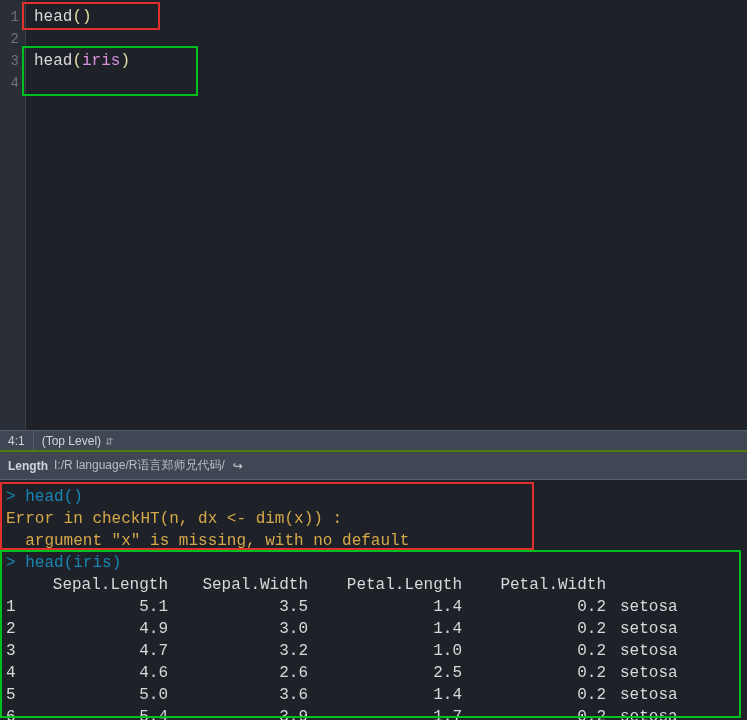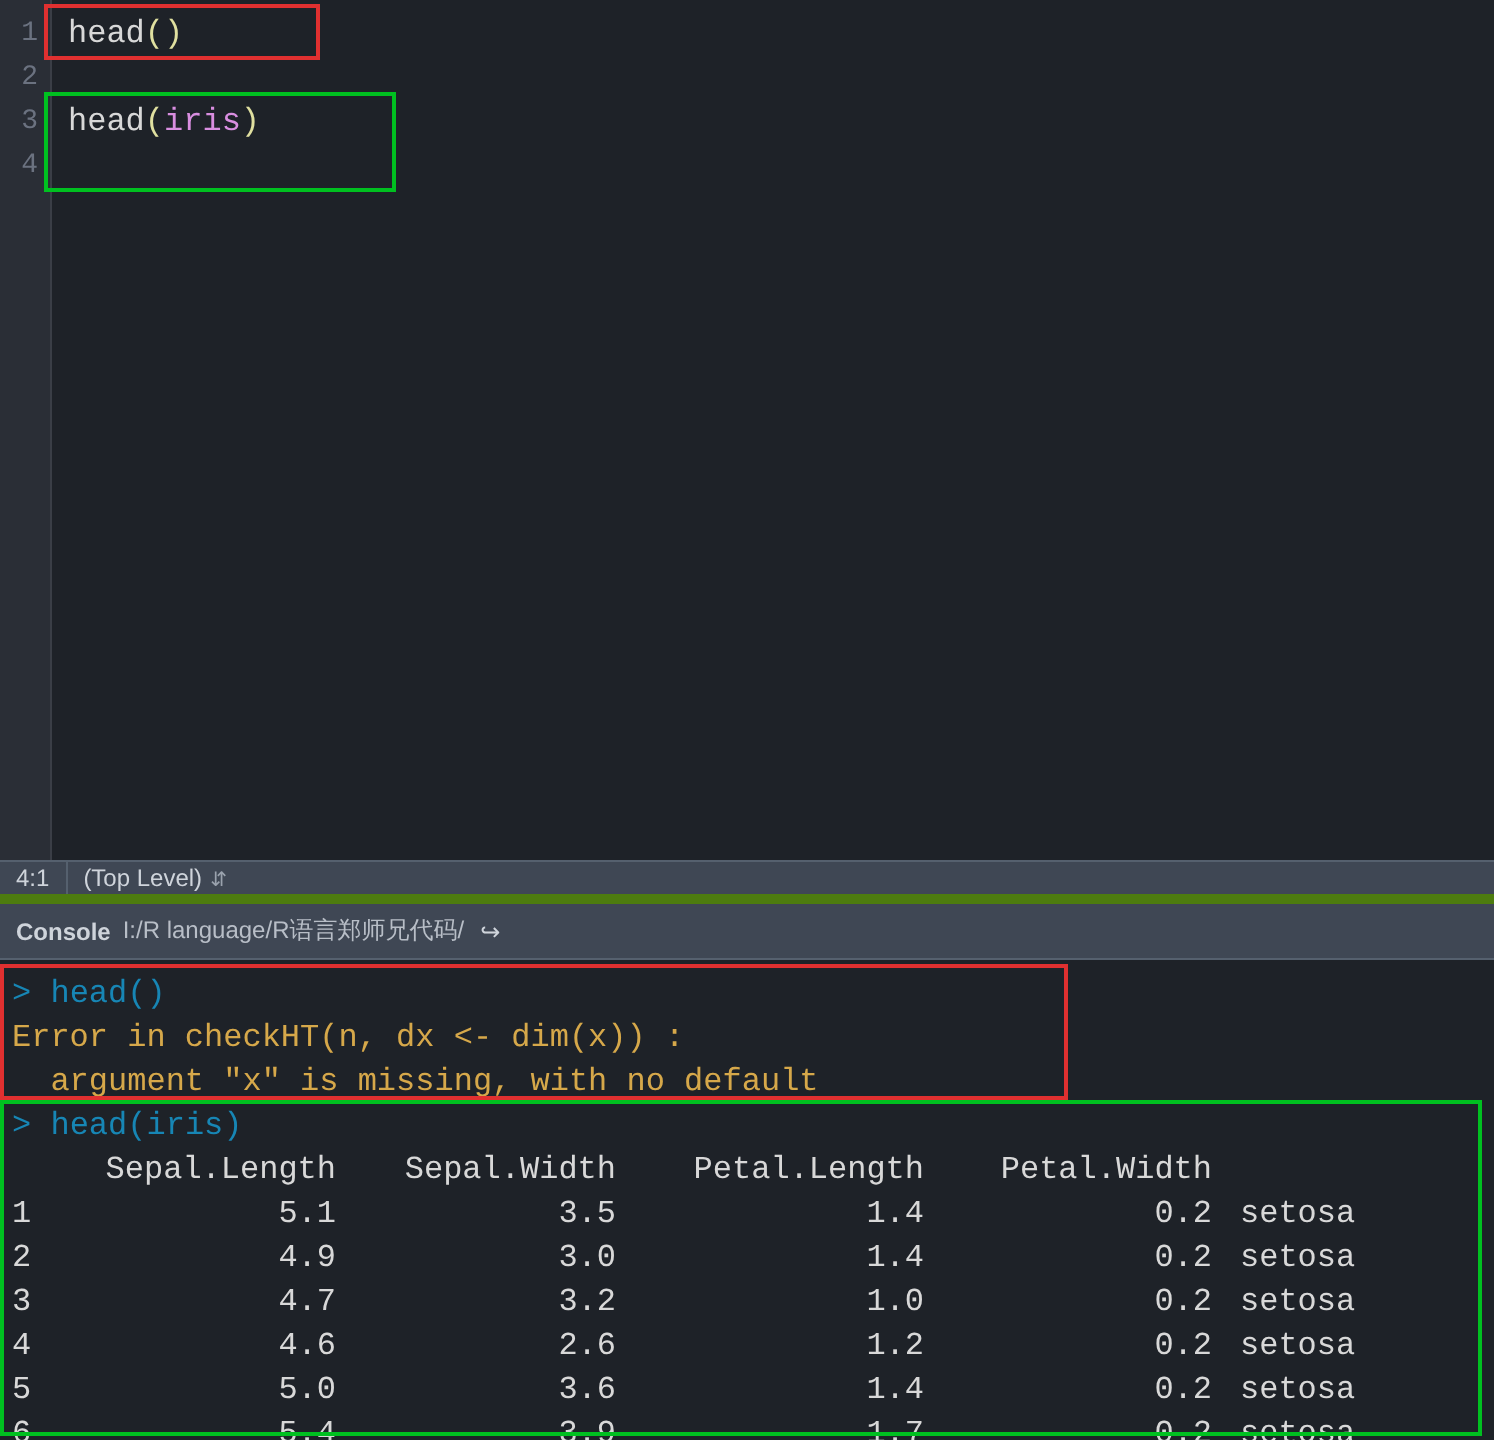--- a/index.html
+++ b/index.html
@@ -48,21 +48,21 @@
 }
 .hl-green {
   position: absolute;
   border: 2px solid #00c020;
   pointer-events: none;
 }
 .status-bar {
   height: 22px;
   background: #3f4754;
   border-top: 1px solid #55606e;
-  border-bottom: 5px solid #4d7c0f;
+  border-bottom: 2px solid #4d7c0f;
   display: flex;
   align-items: center;
   color: #cfd4db;
   font-family: -apple-system, 'Segoe UI', sans-serif;
   font-size: 12px;
   padding-left: 8px;
 }
 .status-bar .sep { width: 1px; height: 100%; background: #55606e; margin: 0 8px; }
 .status-bar .scope { color: #cfd4db; }
 .status-bar .updown { margin-left: 4px; font-size: 10px; color: #9aa2ad; }
@@ -130,21 +130,21 @@
   <div class="hl-green" style="left:22px; top:46px; width:176px; height:50px;"></div>
 </div>
 
 <div class="status-bar">
   <span>4:1</span>
   <span class="sep"></span>
   <span class="scope"><span>(Top Level)</span><span class="updown">⇵</span></span>
 </div>
 
 <div class="console-tab">
-  <span class="tabname">Console</span>
+  <span class="tabname">Length</span>
   <span class="path">I:/R language/R语言郑师兄代码/</span>
   <span class="goto-icon">↪</span>
 </div>
 
 <div class="console-output">
   <div class="cons-line"><span class="prompt">&gt;</span> <span class="cmd">head</span><span class="cmd">(</span><span class="cmd-arg"></span><span class="cmd">)</span></div>
   <div class="cons-line err">Error in checkHT(n, dx &lt;- dim(x)) : </div>
   <div class="cons-line err">  argument "x" is missing, with no default</div>
   <div class="cons-line"><span class="prompt">&gt;</span> <span class="cmd">head</span><span class="cmd">(</span><span class="cmd-arg">iris</span><span class="cmd">)</span></div>
 
@@ -177,21 +177,21 @@
     <span class="c1 cell">4.7</span>
     <span class="c2 cell">3.2</span>
     <span class="c3 cell">1.0</span>
     <span class="c4 cell">0.2</span>
     <span class="c5 cell">setosa</span>
   </div>
   <div class="cons-line row">
     <span class="c-idx cell">4</span>
     <span class="c1 cell">4.6</span>
     <span class="c2 cell">2.6</span>
-    <span class="c3 cell">1.2</span>
+    <span class="c3 cell">2.5</span>
     <span class="c4 cell">0.2</span>
     <span class="c5 cell">setosa</span>
   </div>
   <div class="cons-line row">
     <span class="c-idx cell">5</span>
     <span class="c1 cell">5.0</span>
     <span class="c2 cell">3.6</span>
     <span class="c3 cell">1.4</span>
     <span class="c4 cell">0.2</span>
     <span class="c5 cell">setosa</span>

